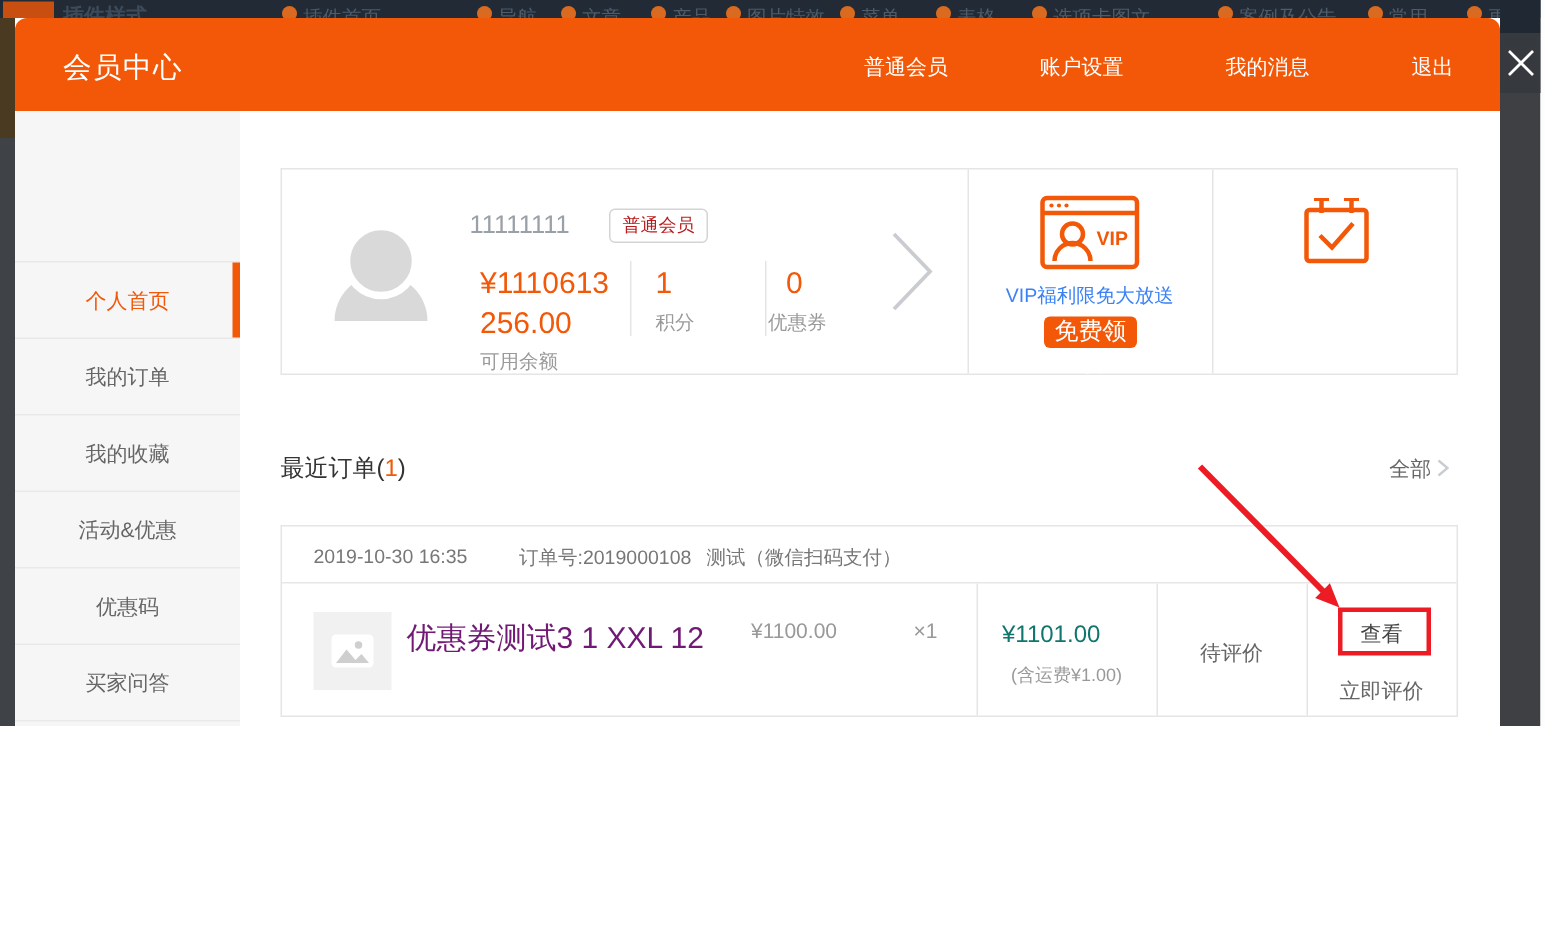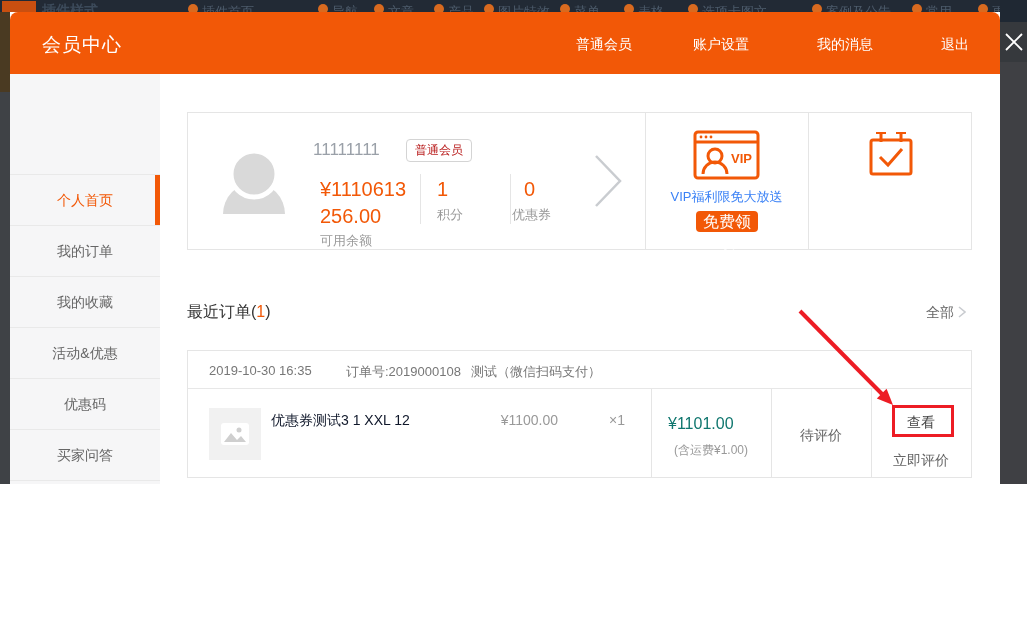--- a/index.html
+++ b/index.html
@@ -210,21 +210,21 @@
     <div class="vdiv" style="left:683px; top:38px; height:88px"></div>
 
     <div id="prod-img">
       <svg width="30" height="24" viewBox="0 0 30 24">
         <rect x="1" y="1" width="28" height="22" rx="3" fill="#ffffff"></rect>
         <circle cx="19" cy="8" r="2.5" fill="#cfcfcf"></circle>
         <path d="M4,20 L11,11 L17,18 L21,14 L26,20 Z" fill="#cfcfcf"></path>
       </svg>
     </div>
 
-    <span class="cell-txt" style="left:83px; top:61px; font-size:14px; color:#0f172a">优惠券测试3 1 XXL 12</span>
+    <span class="cell-txt" style="left:83px; top:61px; font-size:20px; color:#701a75">优惠券测试3 1 XXL 12</span>
     <span class="cell-txt" style="left:310px; top:61px; width:60px; text-align:right; font-size:14px; color:#999">¥1100.00</span>
     <span class="cell-txt" style="left:421px; top:61px; font-size:14px; color:#999">×1</span>
 
     <span class="cell-txt" style="left:480px; top:64px; width:120px; text-align:left; font-size:16px; color:#0f766e">¥1101.00</span>
     <span class="cell-txt" style="left:463px; top:91px; width:120px; text-align:center; font-size:12px; color:#999">(含运费¥1.00)</span>
 
     <span class="cell-txt" style="left:583px; top:76px; width:100px; text-align:center; font-size:14px; color:#666">待评价</span>
 
     <span class="cell-txt" style="left:683px; top:63px; width:100px; text-align:center; font-size:14px; color:#444">查看</span>
     <span class="cell-txt" style="left:683px; top:101px; width:100px; text-align:center; font-size:14px; color:#666">立即评价</span>

